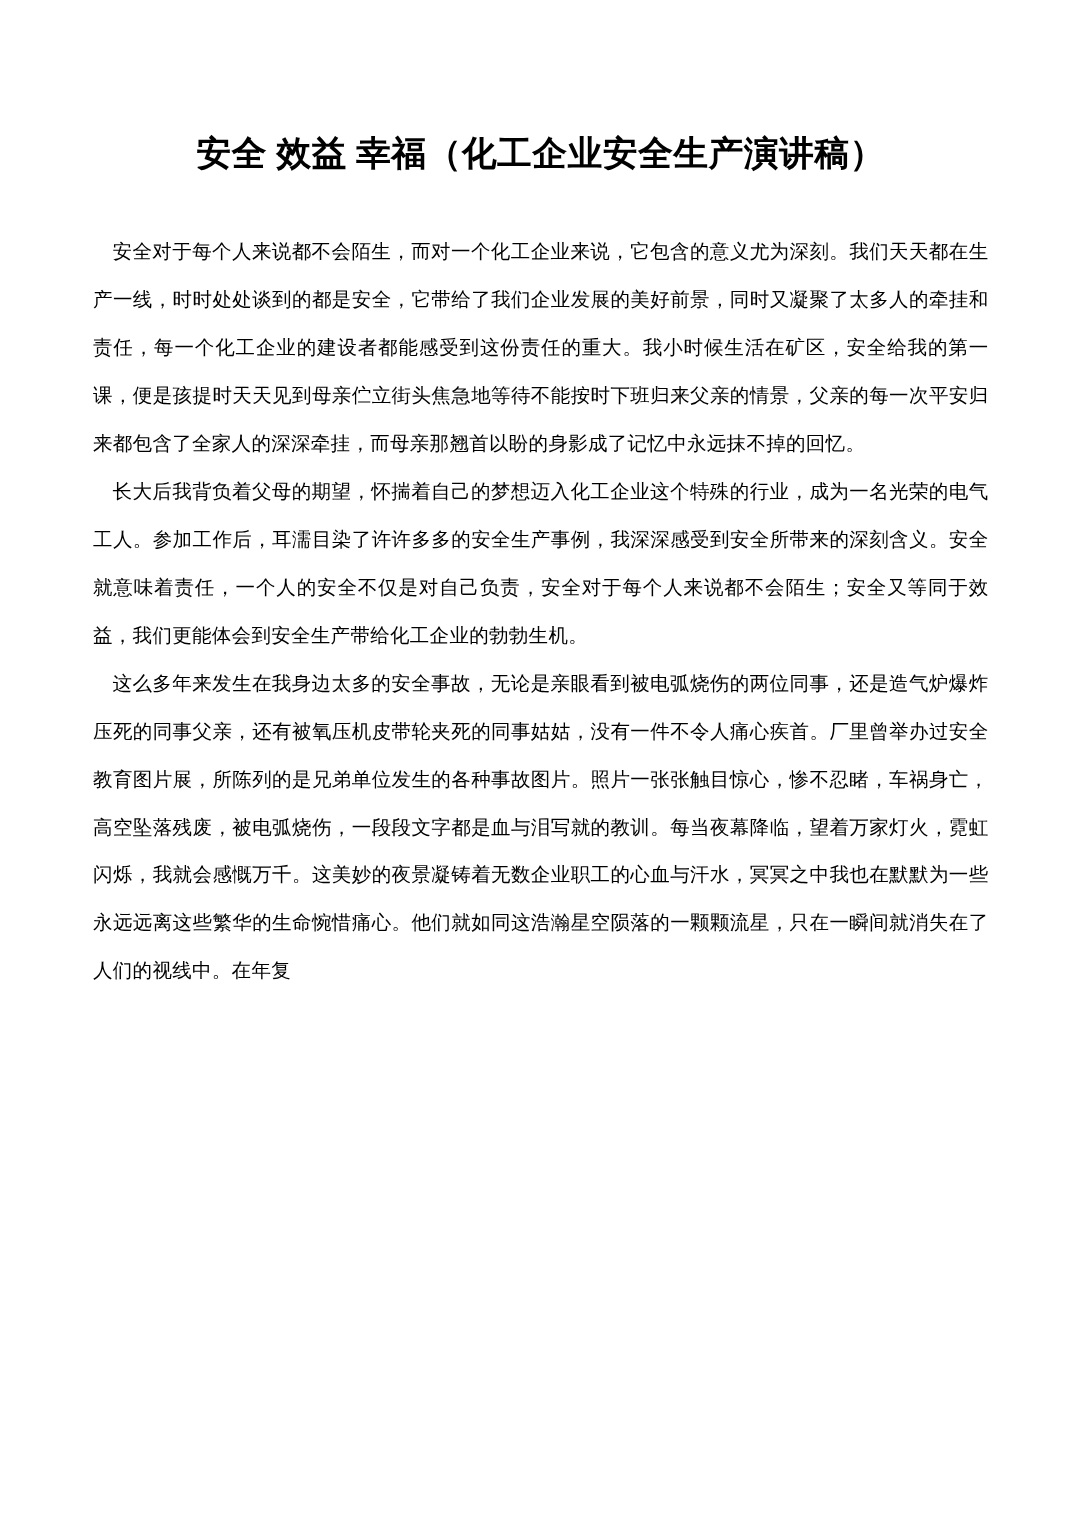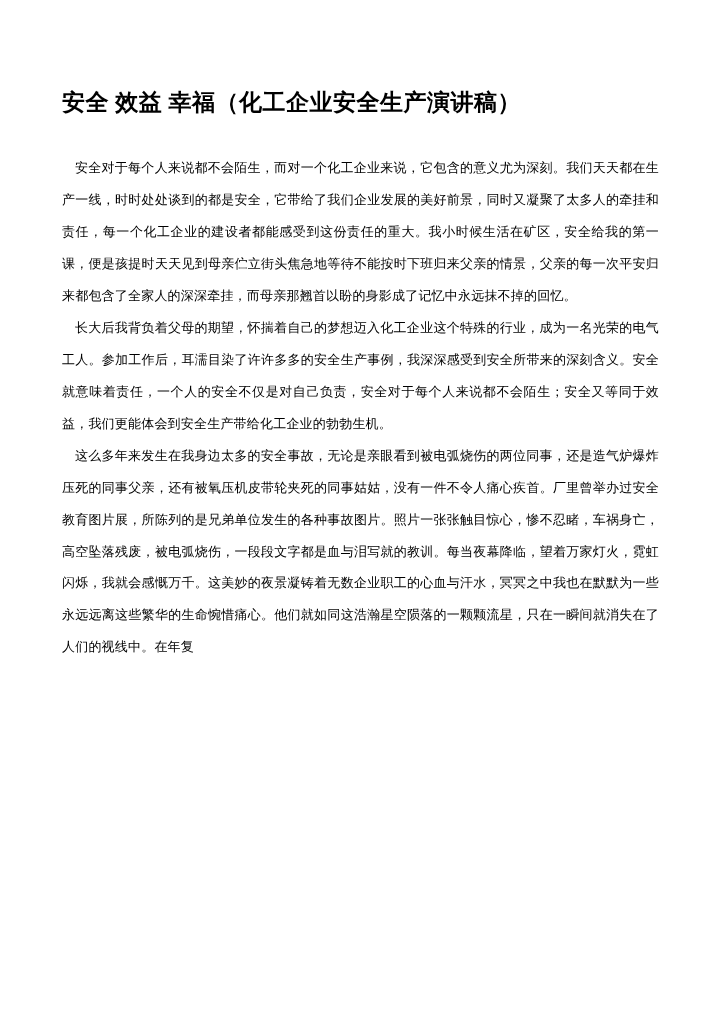--- a/index.html
+++ b/index.html
@@ -21,21 +21,21 @@
     padding: 70px 62px 40px 62px;
     background: #ffffff;
     position: relative;
   }
   .doc-title {
     font-size: 23px;
     font-weight: bold;
     letter-spacing: 0.5px;
     margin: 18px 0 34px 0;
     line-height: 1.3;
-    text-align: left;
+    text-align: center;
     font-family: "Liberation Serif", "DejaVu Serif", serif;
   }
   .body-text {
     font-size: 13px;
     line-height: 2.46;
     text-align: justify;
     text-justify: inter-ideograph;
     letter-spacing: 0.2px;
   }
   .body-text p {

